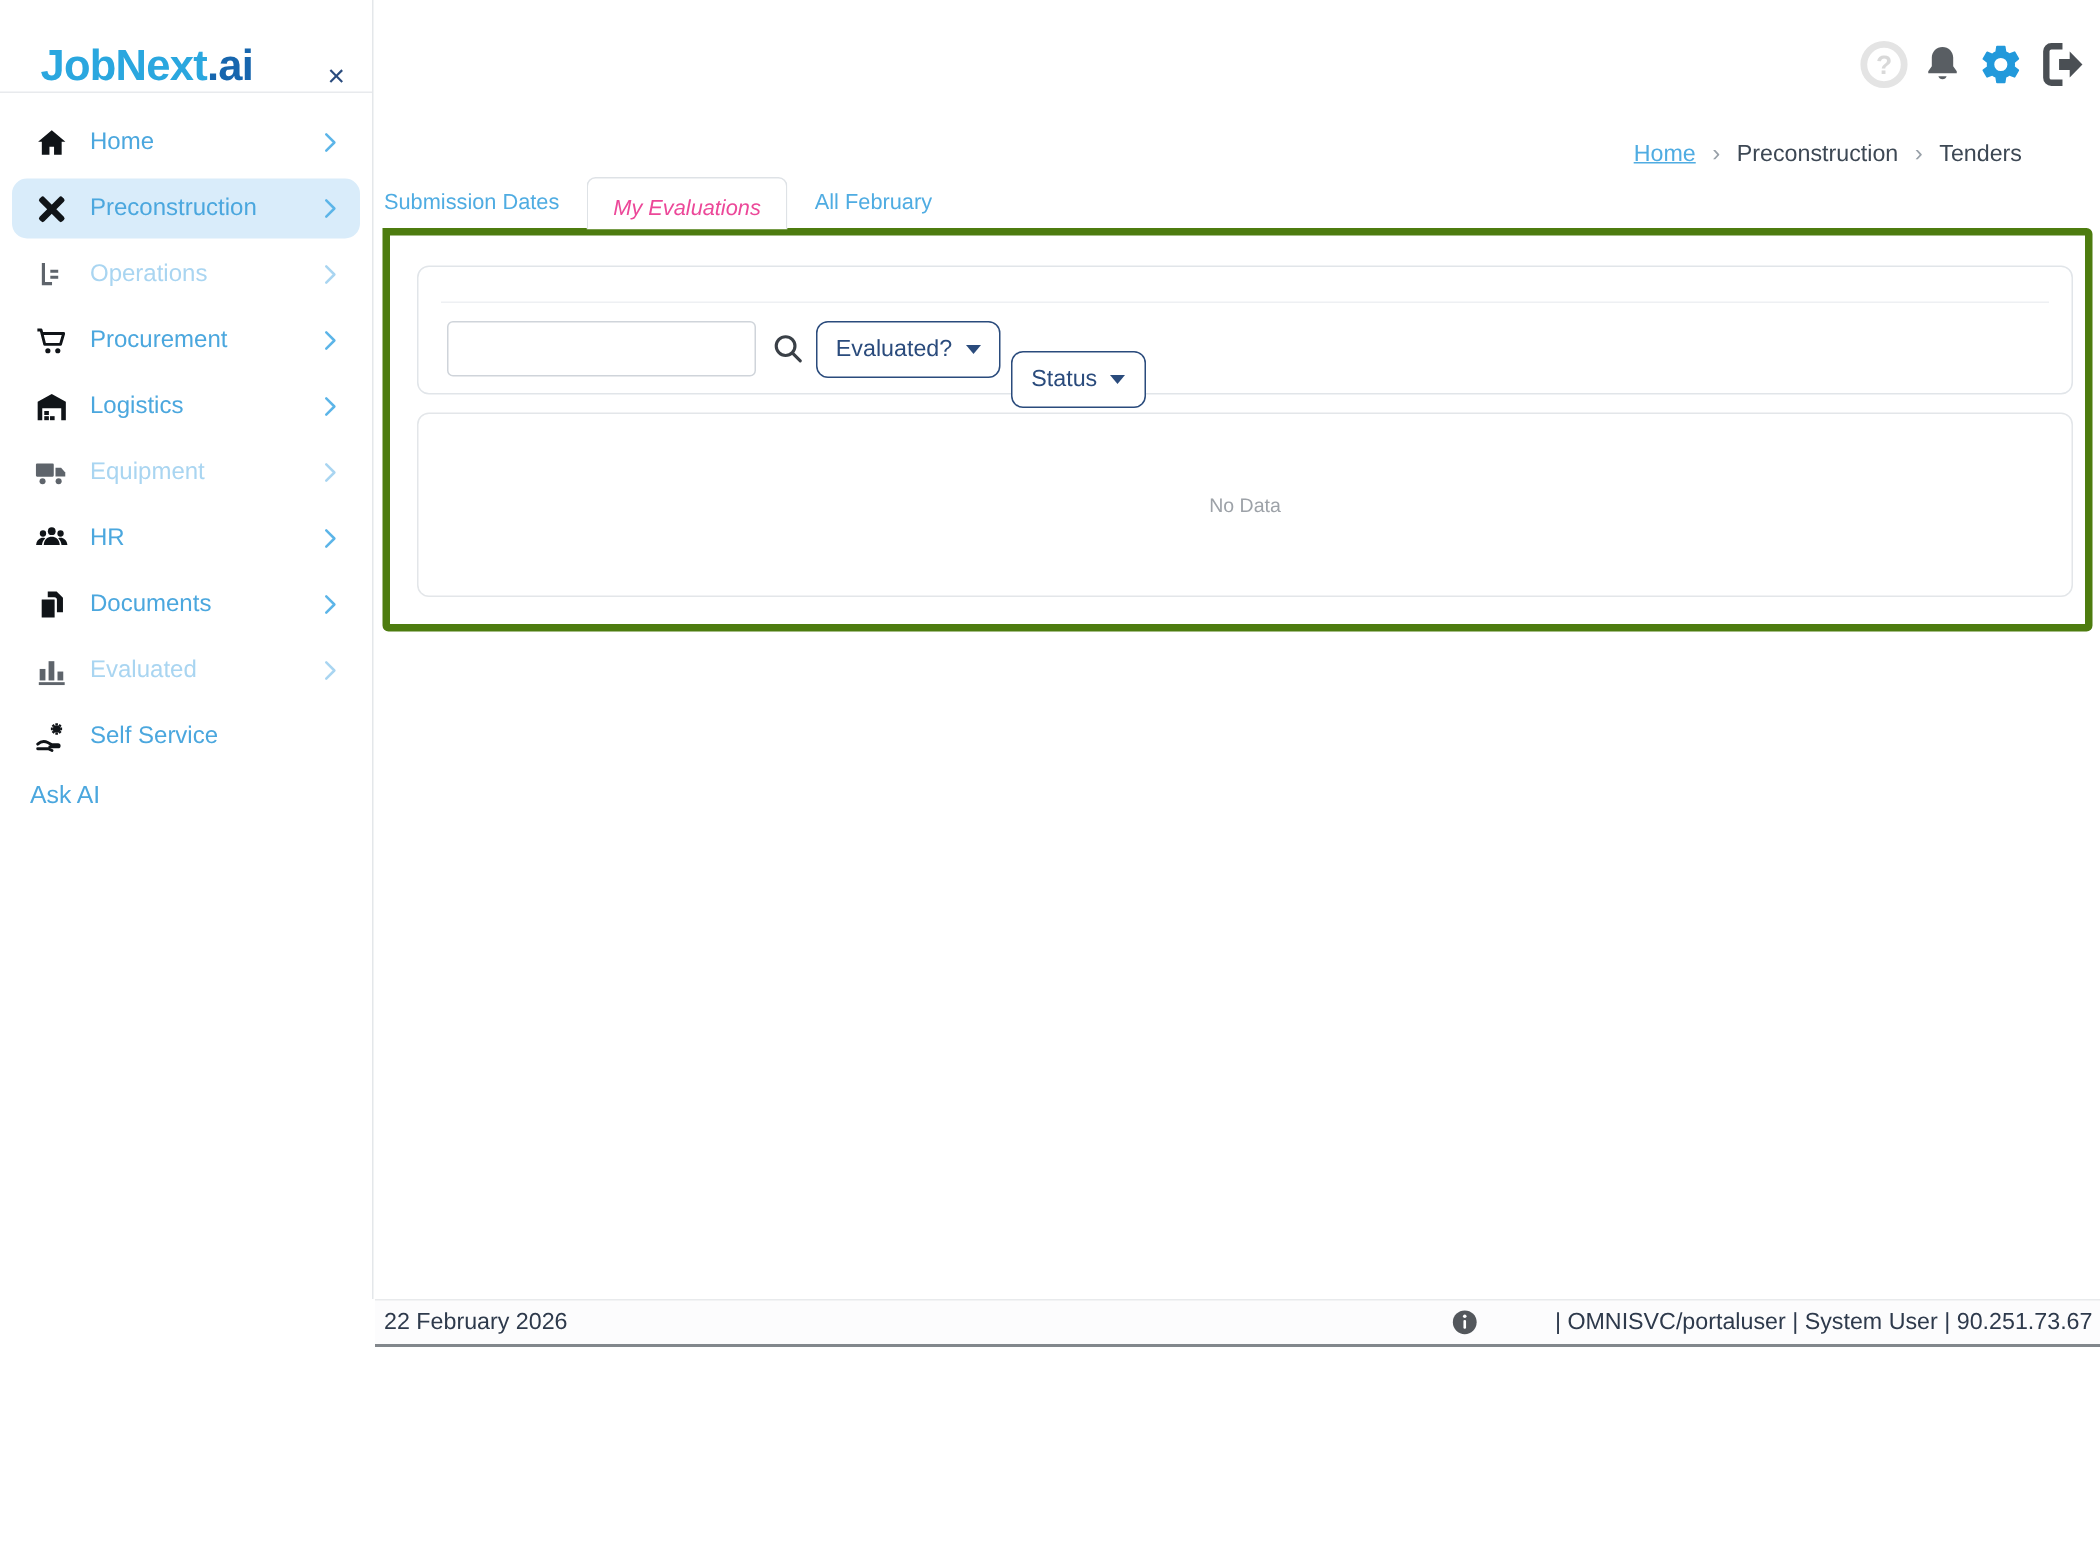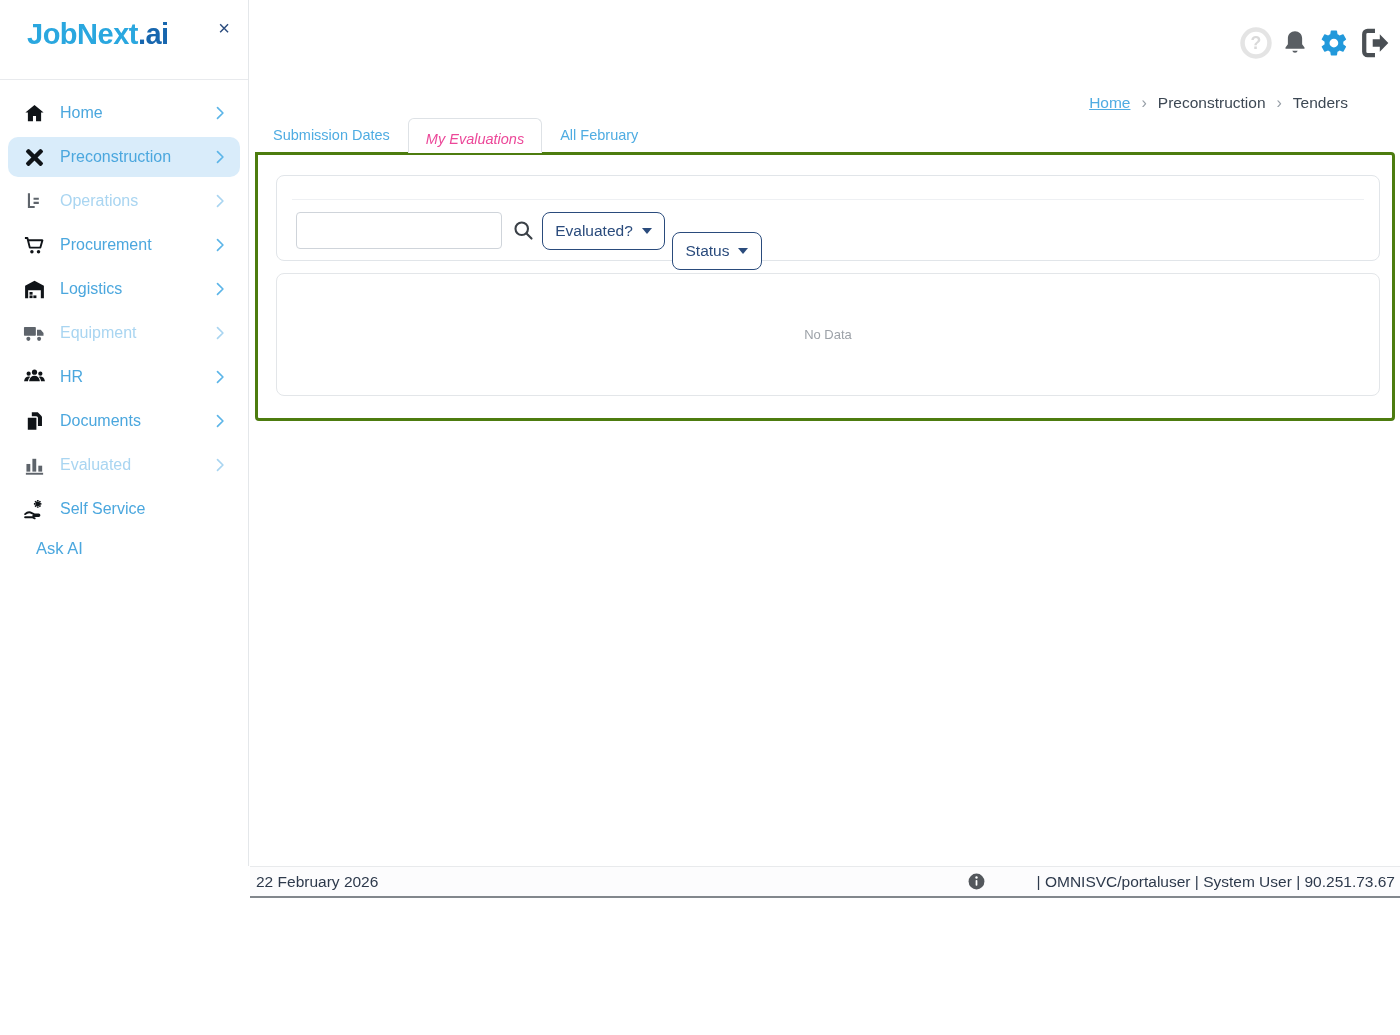--- a/index.html
+++ b/index.html
@@ -2,56 +2,56 @@
 <html><head>
 <meta charset="utf-8">
 <style>
   * { margin:0; padding:0; box-sizing:border-box; }
   html,body { background:#fff; }
   body { width:1400px; height:1035px; font-family:"Liberation Sans", sans-serif; position:relative; overflow:hidden; }
   #app { position:absolute; inset:0; }
 
   
   .sidebar { position:absolute; left:0; top:0; width:249px; height:866px; background:#fff; border-right:1px solid #e4e7ea; }
-  .sidebar-logo-row { height:62px; border-bottom:1px solid #e8eaed; display:flex; align-items:flex-start; padding:0 12px 0 27px;margin-top:18px; }
+  .sidebar-logo-row { height:62px; border-bottom:1px solid #e8eaed; display:flex; align-items:flex-end; padding:0 12px 0 27px; }
   .logo-jobnext { font-size:29px; font-weight:bold; letter-spacing:-0.5px; color:#2AA7DF; flex:1; white-space:nowrap; }
   .logo-jobnext .ai { color:#1766AE; }
   .sidebar-close { font-size:20px; color:#2B4C7E; cursor:pointer; padding:0 6px; line-height:1; }
   .nav { padding-top:9px; }
   .sidebar-item { display:flex; align-items:center; height:40px; margin:4px 8px; border-radius:10px; padding:0 10px 0 14px; cursor:pointer; }
   .sidebar-item .icon { width:24px; height:24px; color:#101418; margin-right:14px; flex:none; display:flex; align-items:center; justify-content:center; }
   .sidebar-item .icon svg { width:23px; height:23px; }
   .sidebar-item .label { font-size:16px; color:#4BA7DE; flex:1; }
   .sidebar-item .chev { width:20px; height:20px; color:#5CB5E8; flex:none; }
   .sidebar-item.active { background:#D9ECFA; }
   .sidebar-item.disabled .label { color:#A9D5F1; }
   .sidebar-item.disabled .icon  { color:#5E646B; }
   .sidebar-item.disabled .chev  { color:#A9D5F1; }
-  .ask-ai { margin-top:10px; padding-left:36px; font-size:16.5px; color:#4BA7DE; cursor:pointer; }
+  .ask-ai { margin-top:10px; padding-left:20px; font-size:16.5px; color:#4BA7DE; cursor:pointer; }
 
   
   .brand { position:absolute; left:259px; top:15px; }
   .brand-name { font-size:34px; font-weight:bold; letter-spacing:-1px; color:#29A5DC; line-height:1.0; }
   .brand-sub { font-size:11px; font-weight:bold; letter-spacing:4.4px; color:#24407A; margin:2px 0 0 46px; }
   .header-icons { position:absolute; top:26px; right:10px; display:flex; align-items:center; gap:5px; }
   .hicon { width:34px; height:34px; display:flex; align-items:center; justify-content:center; cursor:pointer; }
   .hicon svg { width:30px; height:30px; }
   .hicon.big svg { width:34px; height:34px; }
 
   
   .breadcrumb { position:absolute; top:94px; right:52px; display:flex; align-items:center; gap:11px; font-size:15.5px; }
   .crumb-link { color:#4FACE2; text-decoration:underline; cursor:pointer; }
   .crumb-sep { color:#98A0A8; font-size:16px; }
   .crumb { color:#3D4854; }
 
   
-  .tabs { position:absolute; left:255px; top:118px; height:35px; display:flex; align-items:flex-end; z-index:2;justify-content:space-between; }
+  .tabs { position:absolute; left:238px; top:118px; height:35px; display:flex; align-items:flex-end; z-index:2;justify-content:space-between; }
   .tab { height:35px; line-height:35px; padding:0 18px; font-size:14.5px; color:#4FACE2; cursor:pointer; white-space:nowrap; }
   .tab.active { background:#fff; color:#ec4899; border:1px solid #dee2e6; border-bottom:1px solid #fff; border-radius:6px 6px 0 0; padding:3px 17px;font-style:italic; }
-  .content-card { position:absolute; left:255px; top:152px; width:1140px; height:269px; border:3px solid #4d7c0f; border-radius:0 4px 4px 4px; background:#fff; }
+  .content-card { position:absolute; left:255px; top:152px; width:1140px; height:269px; border:5px solid #4d7c0f; border-radius:0 4px 4px 4px; background:#fff; }
 
   .filter-card { position:absolute; left:18px; top:20px; width:1104px; height:86px; border:1px solid #e1e5e9; border-radius:8px; background:#fff; }
   .filter-divider { position:absolute; top:23px; left:15px; right:15px; height:1px; background:#eef0f3; }
   .search-input { position:absolute; left:19px; top:36px; width:206px; height:37px; border:1px solid #cfd4da; border-radius:4px; font-size:15px; padding:0 10px; color:#333; outline:none; font-family:"Liberation Sans", sans-serif; }
   .search-btn { position:absolute; left:234px; top:42px; width:26px; height:26px; cursor:pointer; color:#3A4047; }
   .search-btn svg { width:25px; height:25px; }
   .dd-btn { position:absolute; top:36px; height:38px; border:1px solid #2A4B7C; border-radius:8px; background:#fff; color:#2A4B7C; font-size:15.5px; display:flex; align-items:center; justify-content:center; gap:9px; cursor:pointer; font-family:"Liberation Sans", sans-serif; }
   .dd-evaluated { left:265px; width:123px; }
   .dd-status { left:395px; width:90px;margin-top:20px; }
   .caret { width:0; height:0; border-left:5px solid transparent; border-right:5px solid transparent; border-top:6px solid #2A4B7C; }

